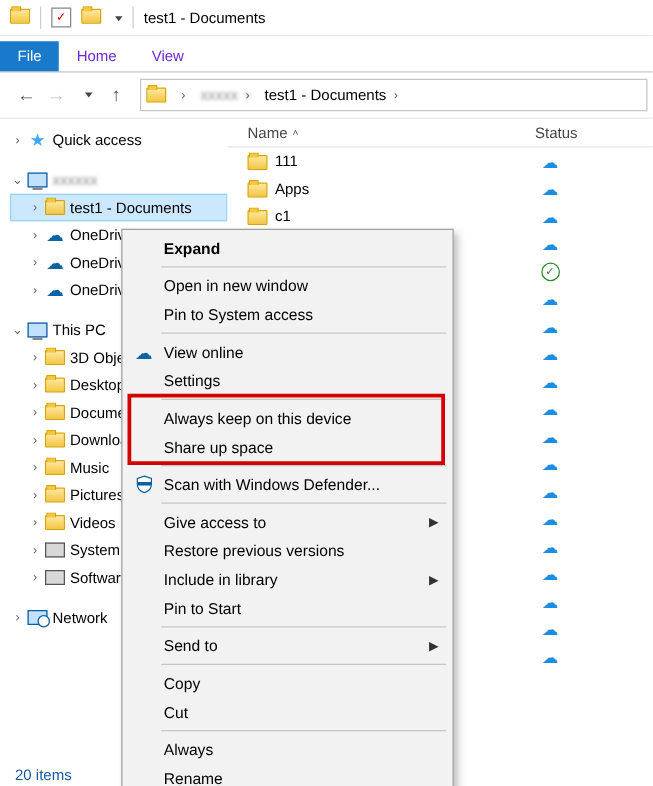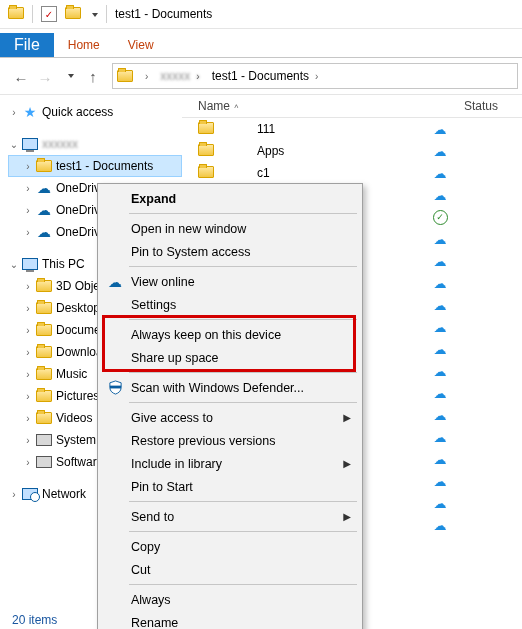--- a/index.html
+++ b/index.html
@@ -45,24 +45,24 @@
   
   .qa-check { width:14px; height:14px; border:1px solid #888; display:flex;
     align-items:center; justify-content:center; font-size:10px; color:#c00;}
   
   .ribbon {
     display:flex; align-items:flex-end; height:28px; border-bottom:1px solid #c6c6c6;
     background:#fff;
   }
   .ribbon .filetab{
     background:#1979ca; color:#fff; height:24px; line-height:24px;
-    padding:0 14px; font-size:16px;
+    padding:0 14px; font-size:12px;
   }
   .ribbon .tab{
-    padding:0 14px; height:24px; line-height:24px; color:#c2410c;
+    padding:0 14px; height:24px; line-height:24px; color:#6d28d9;
   }
   
   .navrow{
     display:flex; align-items:center; height:36px; padding:0 4px 0 10px;
     border-bottom:1px solid #e5e5e5;
   }
   .navbtn{
     width:22px; height:22px; display:flex; align-items:center; justify-content:center;
     color:#555; font-size:15px; margin-right:2px;
   }
@@ -95,29 +95,29 @@
   .pc-icon{ width:14px; height:10px; border:1px solid #0a5da0; background:#c2e0ff; position:relative;}
   .pc-icon::after{content:"";position:absolute;bottom:-3px;left:3px;width:8px;height:2px;background:#888;}
   .onedrive-icon{ color:#0a64a4; font-size:14px; line-height:1;}
   .disk-icon{ width:14px;height:10px;border:1px solid #555;background:#d8d8d8;}
   .net-icon{ width:14px;height:10px;border:1px solid #0a5da0;background:#c2e0ff;position:relative;}
   .net-icon::after{content:"";position:absolute;right:-3px;bottom:-3px;width:8px;height:8px;border:1px solid #0a5da0;border-radius:50%;background:#fff;}
   
   .files{ flex:1; position:relative; }
   .colheaders{
     display:flex; align-items:center; height:22px; border-bottom:1px solid #e5e5e5;
-    color:#444; padding-left:16px;gap:36px;
+    color:#444; padding-left:16px;
   }
   .col-name{ width:230px; display:flex; align-items:center;}
   .col-status{ flex:1; }
   .sortarrow{ margin-left:4px; font-size:8px; color:#666;}
   .filerow{
     display:flex; align-items:center; height:22px; padding-left:16px;
   }
-  .filerow .fname{ width:230px; display:flex; align-items:flex-start;gap:37px;}
+  .filerow .fname{ width:230px; display:flex; align-items:flex-end;}
   .filerow .fname .folder-icon{ margin-right:6px;}
   .filerow .fstatus{ width:24px; display:flex; justify-content:center;}
   .cloud{ font-size:13px; color:#1c8de0;}
   .greencheck{
     width:13px;height:13px;border:1px solid #2e8b2e;border-radius:50%;
     display:flex;align-items:center;justify-content:center;color:#2e8b2e;font-size:9px;
   }
   
   .ctxmenu{
     position:absolute; left:97px; top:183px; width:258px;

